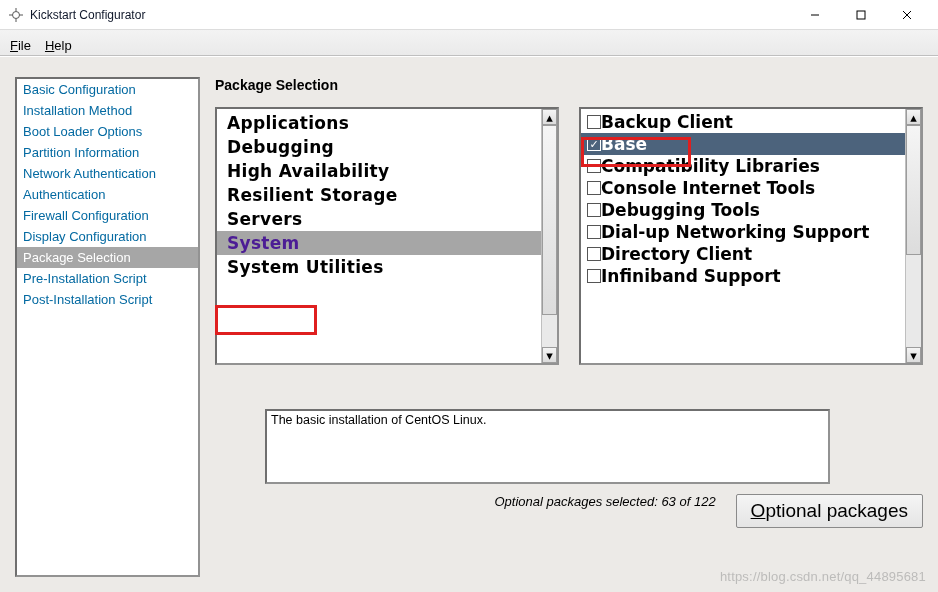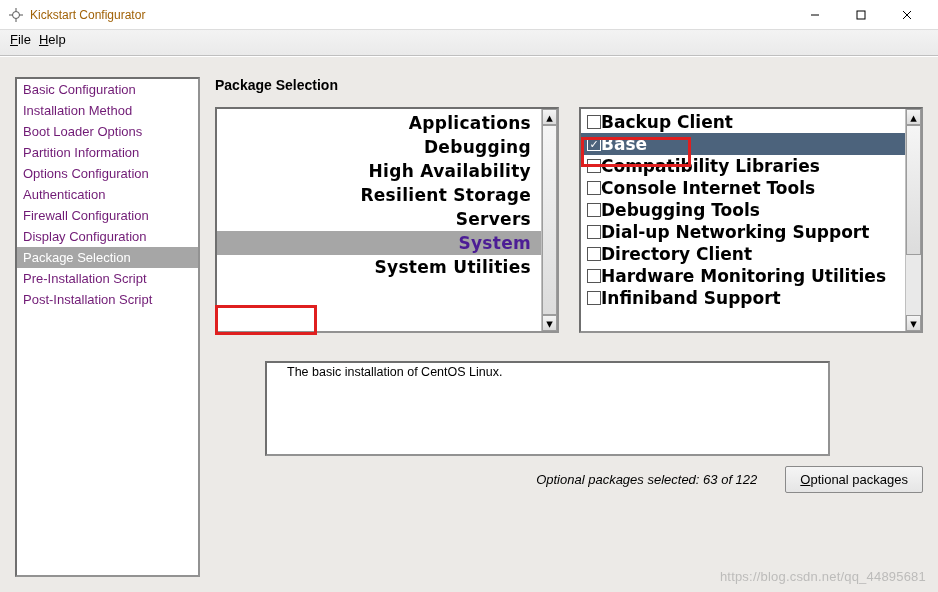--- a/index.html
+++ b/index.html
@@ -18,39 +18,40 @@
     display: flex;
     align-items: center;
     padding: 0 8px;
     border-bottom: 1px solid #ddd;
     background: #fff;
   }
   .titlebar .app-icon {
     width: 16px; height: 16px; margin-right: 6px;
     display:inline-flex;align-items:center;justify-content:center;
   }
-  .titlebar .title { font-size: 12px; color:#a16207; }
+  .titlebar .title { font-size: 12px; color:#0f172a; }
   .win-controls {
     margin-left: auto;
     display: flex;
     gap: 0;
   }
   .win-controls .ctl {
     width: 46px; height: 30px;
     display:flex;align-items:center;justify-content:center;
     font-size:13px; color:#000;
   }
   .win-controls .ctl svg { stroke:#000; }
   
   .menubar {
     height: 26px;
     background: linear-gradient(#f3f3f3,#eaeaea);
     border-bottom: 1px solid #bfbfbf;
-    display:flex; align-items:flex-start;
+    display:flex; align-items:flex-end;
     padding: 0 6px;
+    gap: 6px;
   }
   .menubar .menu-item {
     font-size:13px; padding:2px 4px; cursor:default;
   }
   .menubar .u { text-decoration: underline; }
   
   .client {
     position:absolute;
     left:0; right:0;
     top:56px; bottom:0;
@@ -68,43 +69,42 @@
     width: 185px;
     background:#fff;
     border:2px solid #929292;
     border-top-color:#6f6f6f;
     border-left-color:#6f6f6f;
     padding: 0;
   }
   .nav-item {
     font-size:13px;
     padding: 3px 6px;
-    color:#701a75;
+    color:#0369a1;
     cursor:default;
   }
   .nav-item.selected {
     background:#a6a6a6;
     color:#fff;
   }
   
   .right {
     flex:1;
     display:flex;
     flex-direction:column;
   }
   .section-title {
     font-weight:bold;
     font-size:14px;
     margin: 0 0 14px 0;
   }
   .lists-row {
     display:flex;
     gap: 20px;
-    height: 226px;
-    text-align: right;
+    height: 258px;
   }
   .scrollbox {
     background:#fff;
     border:2px solid #929292;
     border-top-color:#6f6f6f;
     border-left-color:#6f6f6f;
     position:relative;
     display:flex;
   }
   .scrollbox .content { flex:1; overflow:hidden; }
@@ -159,44 +159,43 @@
   }
   .pkg-item.sel { background:#4c637c; color:#fff; }
   .chk {
     width:14px;height:14px;border:1px solid #555;
     display:inline-flex;align-items:center;justify-content:center;
     font-size:11px; line-height:1;
     background:#fff;color:#000;
   }
   .pkg-item.sel .chk { border-color:#fff; background:transparent; color:#fff;}
   .desc-box {
-    margin-top: 28px;
+    margin-top: 44px;
     margin-left: 50px;
     width: 565px;
-    height: 95px;
+    height: 75px;
     background:#fff;
     border:2px solid #929292;
     border-top-color:#6f6f6f;
     border-left-color:#6f6f6f;
-    padding: 2px 20px;
+    padding: 2px 4px;
     font-size:12.5px;
   }
   .opt-row {
     margin-top:10px;
     display:flex;
-    align-items:center;
     justify-content:flex-end;
-    gap:28px;
+    gap:20px;
   }
   .opt-count { font-style:italic; font-size:13px; }
   .opt-button {
     background:linear-gradient(#f5f5f5,#e5e5e5);
     border:1px solid #8a8a8a;
     padding:5px 14px;
-    font-size:13px;
+    font-size:19px;
     border-radius:2px;
     cursor:default;
   }
   .opt-button .u { text-decoration:underline; }
   .watermark {
     position:absolute; right:12px; bottom:8px;
     font-size:13px; color:rgba(150,150,150,0.55);
     font-family:Arial,sans-serif;
     letter-spacing:0.2px;
   }
@@ -241,21 +240,21 @@
 </div>
 
 <div class="client">
   <div class="inner">
 
     <div class="nav">
       <div class="nav-item">Basic Configuration</div>
       <div class="nav-item">Installation Method</div>
       <div class="nav-item">Boot Loader Options</div>
       <div class="nav-item">Partition Information</div>
-      <div class="nav-item">Options Configuration</div>
+      <div class="nav-item">Network Authentication</div>
       <div class="nav-item">Authentication</div>
       <div class="nav-item">Firewall Configuration</div>
       <div class="nav-item">Display Configuration</div>
       <div class="nav-item selected">Package Selection</div>
       <div class="nav-item">Pre-Installation Script</div>
       <div class="nav-item">Post-Installation Script</div>
     </div>
 
     <div class="right">
       <div class="section-title">Package Selection</div>
@@ -305,24 +304,20 @@
             <div class="pkg-item">
                 <span class="chk"></span>
                 <span>Dial-up Networking Support</span>
               </div>
             <div class="pkg-item">
                 <span class="chk"></span>
                 <span>Directory Client</span>
               </div>
             <div class="pkg-item">
                 <span class="chk"></span>
-                <span>Hardware Monitoring Utilities</span>
-              </div>
-            <div class="pkg-item">
-                <span class="chk"></span>
                 <span>Infiniband Support</span>
               </div>
           </div>
           <div class="scrollbar">
             <div class="sb-btn top">▴</div>
             <div class="thumb" style="top:16px;height:130px;"></div>
             <div class="sb-btn bot">▾</div>
           </div>
           <div class="redbox" style="left:0px;top:28px;width:110px;height:30px;"></div>
         </div>

